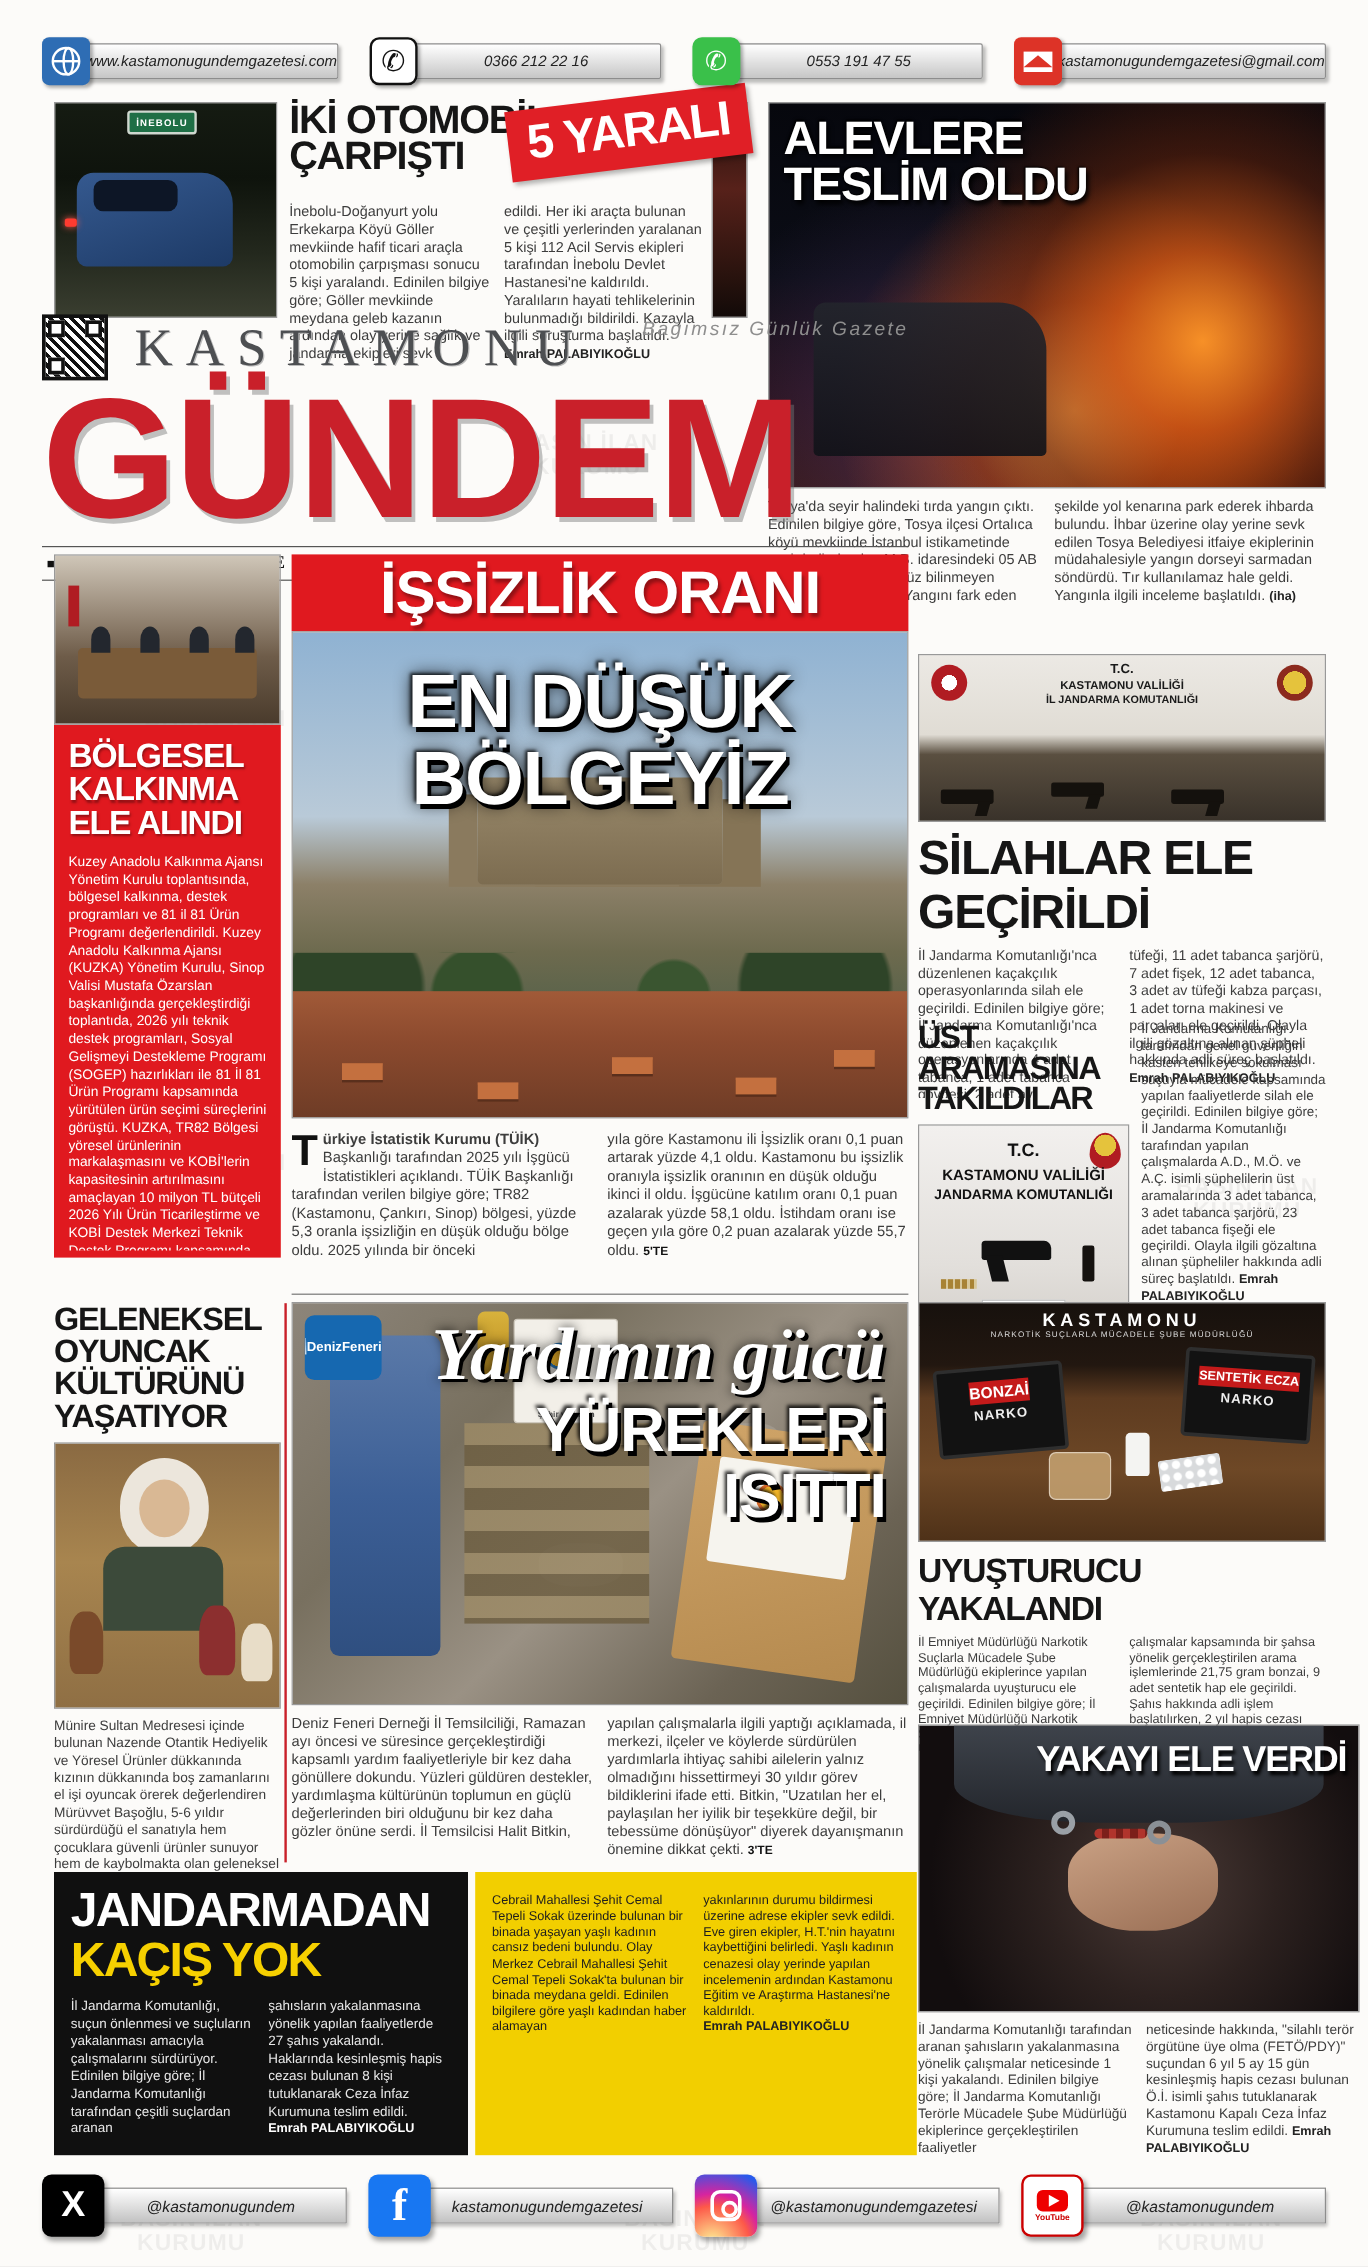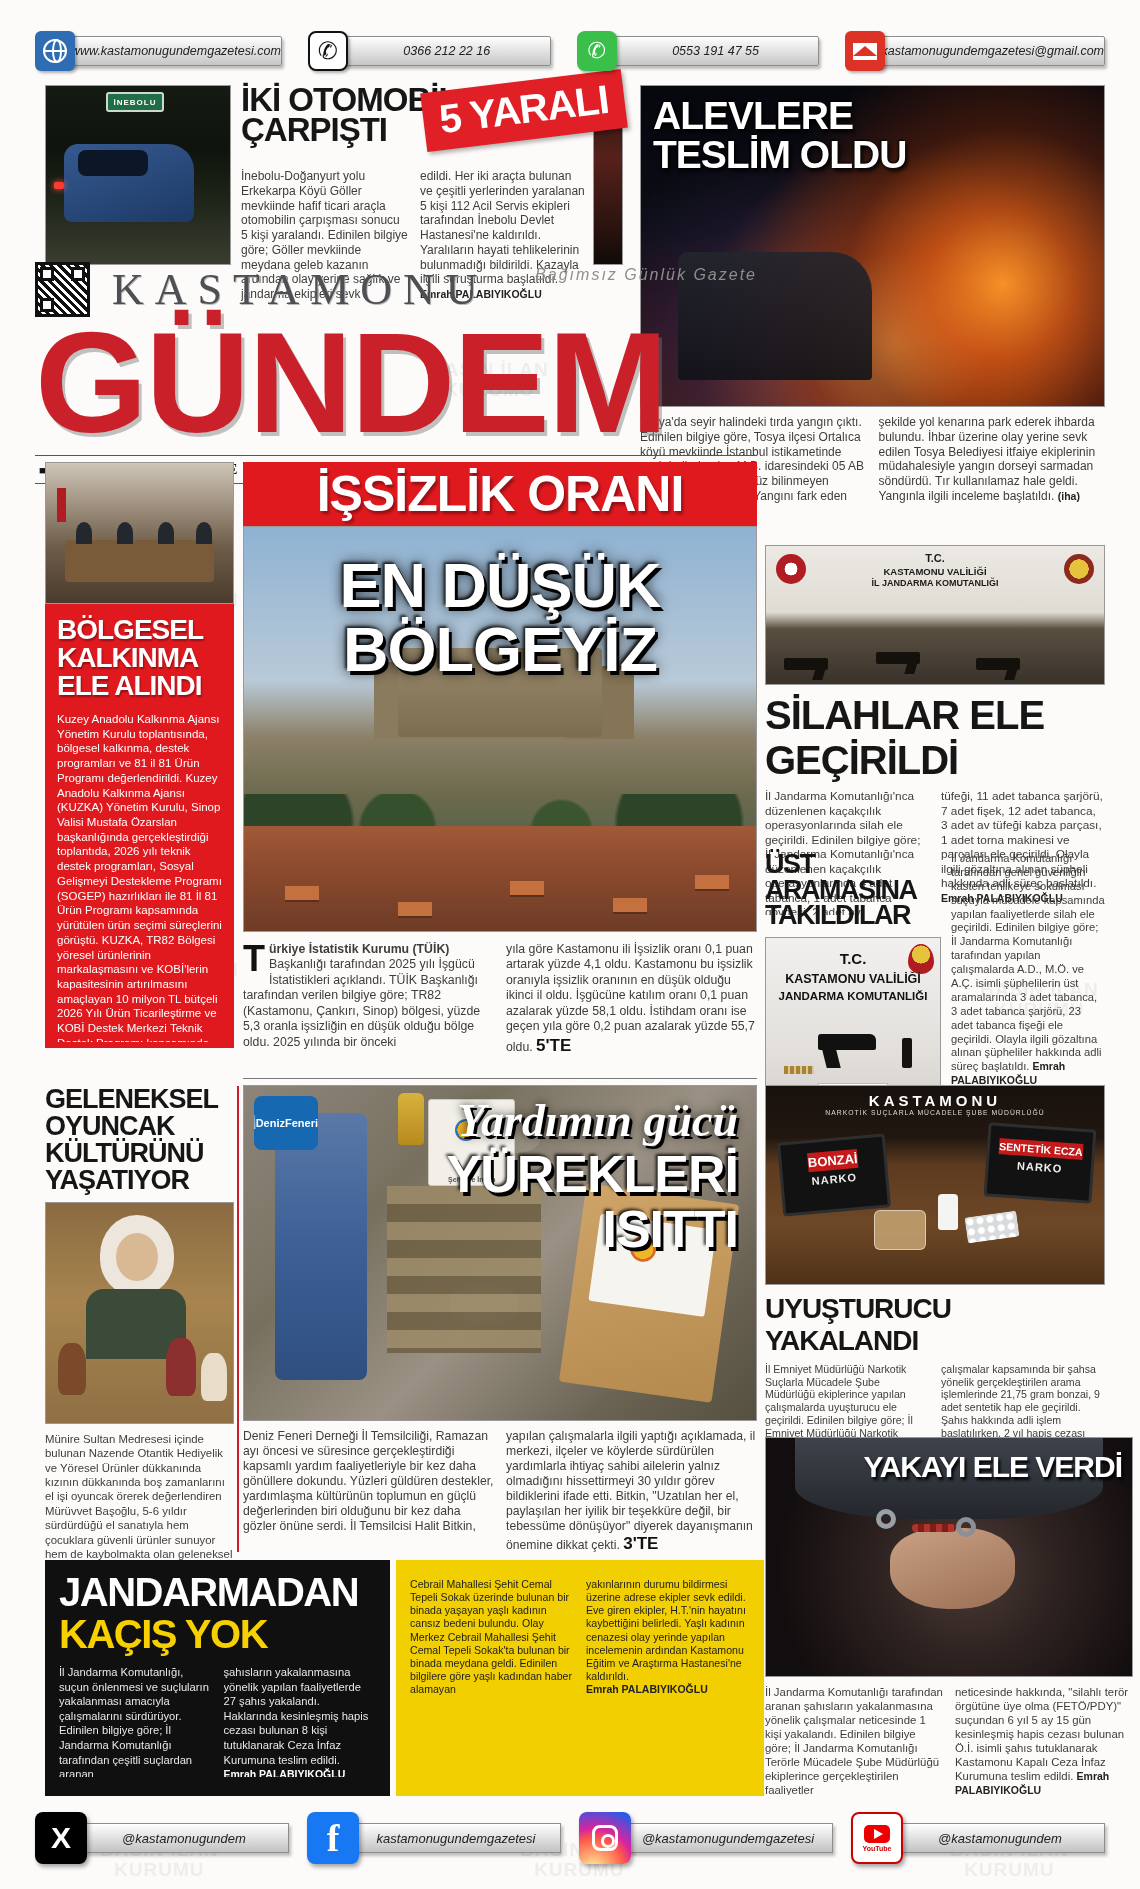--- a/index.html
+++ b/index.html
@@ -22,21 +22,21 @@
   .ic-wa { background:#3ac04a; color:#fff; font-size:22px; border-radius:8px; }
   .ic-mail { background:#dd3327; }
   .mail-env { width:24px; height:17px; background:#fff; position:relative; display:block; overflow:hidden; }
   .mail-env:before { content:""; position:absolute; left:0; top:-9px; width:0; height:0; border:12px solid transparent; border-bottom:10px solid #dd3327; left:0px; }
 
   
   .photo { border:1px solid #999; position:relative; overflow:hidden; }
   .cols { display:flex; gap:12px; }
   .col { flex:1; font-size:12px; line-height:1.23; color:#3d3d3d; overflow:hidden; }
   .byline { font-weight:bold; color:#222; font-size:10.5px; }
-  .pageref { font-weight:bold; color:#111; font-size:17px; }
+  .pageref { font-weight:bold; color:#111; font-size:10px; }
   .headline { font-weight:bold; color:#161616; letter-spacing:-1px; }
 
   
   .crash { position:absolute; left:45px; top:85px; width:578px; height:182px; display:flex; }
   .crash-photo { width:186px; height:180px; background:linear-gradient(180deg,#151b12 0%,#0e130c 35%,#23281d 70%,#3a3e30 100%);text-align:center; }
   .road-sign { position:absolute; left:60px; top:6px; width:58px; height:20px; background:#1f6f46; border:2px solid #cfd8cf; border-radius:3px; color:#fff; font-size:8px; font-weight:bold; display:flex; align-items:center; justify-content:center; letter-spacing:1px; }
   .blue-car { position:absolute; left:18px; top:58px; width:130px; height:78px; background:linear-gradient(160deg,#35598f,#1d3a66); border-radius:14px 26px 8px 8px; }
   .blue-car:before { content:""; position:absolute; left:14px; top:6px; width:70px; height:26px; background:#0d1626; border-radius:8px; }
   .tail-light { position:absolute; left:8px; top:96px; width:10px; height:7px; background:#ff3b30; border-radius:2px; box-shadow:0 0 6px #ff5b50; }
   .crash-main { flex:1; padding:0 6px 0 10px; position:relative; }
@@ -142,21 +142,21 @@
   .jeans { position:absolute; left:6%; top:8%; width:18%; height:80%; background:linear-gradient(180deg,#5a79a8 0%,#3c5f96 50%,#2f4f80 100%); border-radius:8px; }
   .stairs { position:absolute; left:28%; top:30%; width:30%; height:50%; background:repeating-linear-gradient(180deg,#9c8a66 0 18px,#6e5f42 18px 36px); opacity:.85; }
   .bigbox { position:absolute; right:6%; bottom:8%; width:30%; height:60%; background:linear-gradient(160deg,#cfa468,#b58a4f); transform:rotate(8deg); border-radius:4px; }
   .bigbox .lbl { position:absolute; left:12%; top:14%; width:76%; height:44%; background:#f6f4ee; border-radius:3px; }
   .bigbox .lblc { position:absolute; left:34%; top:22%; width:26px; height:26px; border-radius:50%; background:radial-gradient(circle,#f0b428 0 55%,#d86a28 56% 100%); }
   .smbox { position:absolute; left:36%; top:4%; width:17%; height:26%; background:#f2efe8; border:1px solid #cfc9bd; border-radius:3px; }
   .smbox .c { position:absolute; left:30%; top:22%; width:22px; height:22px; border-radius:50%; background:radial-gradient(circle,#f0b428 0 55%,#2a78b8 56% 100%); }
   .smbox .t { position:absolute; left:0; bottom:2px; width:100%; text-align:center; font-size:7px; color:#555; font-weight:bold; }
   .oil { position:absolute; left:30%; top:2%; width:26px; height:52px; background:linear-gradient(#d8b23c,#b88a1e); border-radius:6px 6px 4px 4px; }
   .dz-title { position:absolute; right:18px; top:8px; text-align:right; color:#fff; }
-  .dz-t1 { font-size:46px; font-weight:bold; font-style:italic; font-family:"Liberation Serif", serif; text-shadow:3px 3px 0 #000, 0 0 10px rgba(0,0,0,.8); }
+  .dz-t1 { font-size:62px; font-weight:bold; font-style:italic; font-family:"Liberation Serif", serif; text-shadow:3px 3px 0 #000, 0 0 10px rgba(0,0,0,.8); }
   .dz-t2 { font-size:52px; font-weight:bold; letter-spacing:-1px; line-height:1.05; text-shadow:3px 4px 0 #000, -2px -2px 3px rgba(0,0,0,.8); }
   .dz-body { margin-top:8px; }
   .dz-body .col { font-size:12.2px; height:124px; }
 
   
   .narkotik { position:absolute; left:765px; top:1085px; width:340px; }
   .nark-photo { height:200px; background:linear-gradient(180deg,#17110d 0%,#221710 26%,#5d3b20 40%,#6e4826 70%,#4e3118 100%); }
   .nark-band { position:absolute; left:0; top:6px; width:100%; text-align:center; color:#fff; }
   .nark-band .b1 { font-size:15px; font-weight:bold; letter-spacing:4px; }
   .nark-band .b2 { font-size:6.8px; letter-spacing:1px; color:#ddd; }

